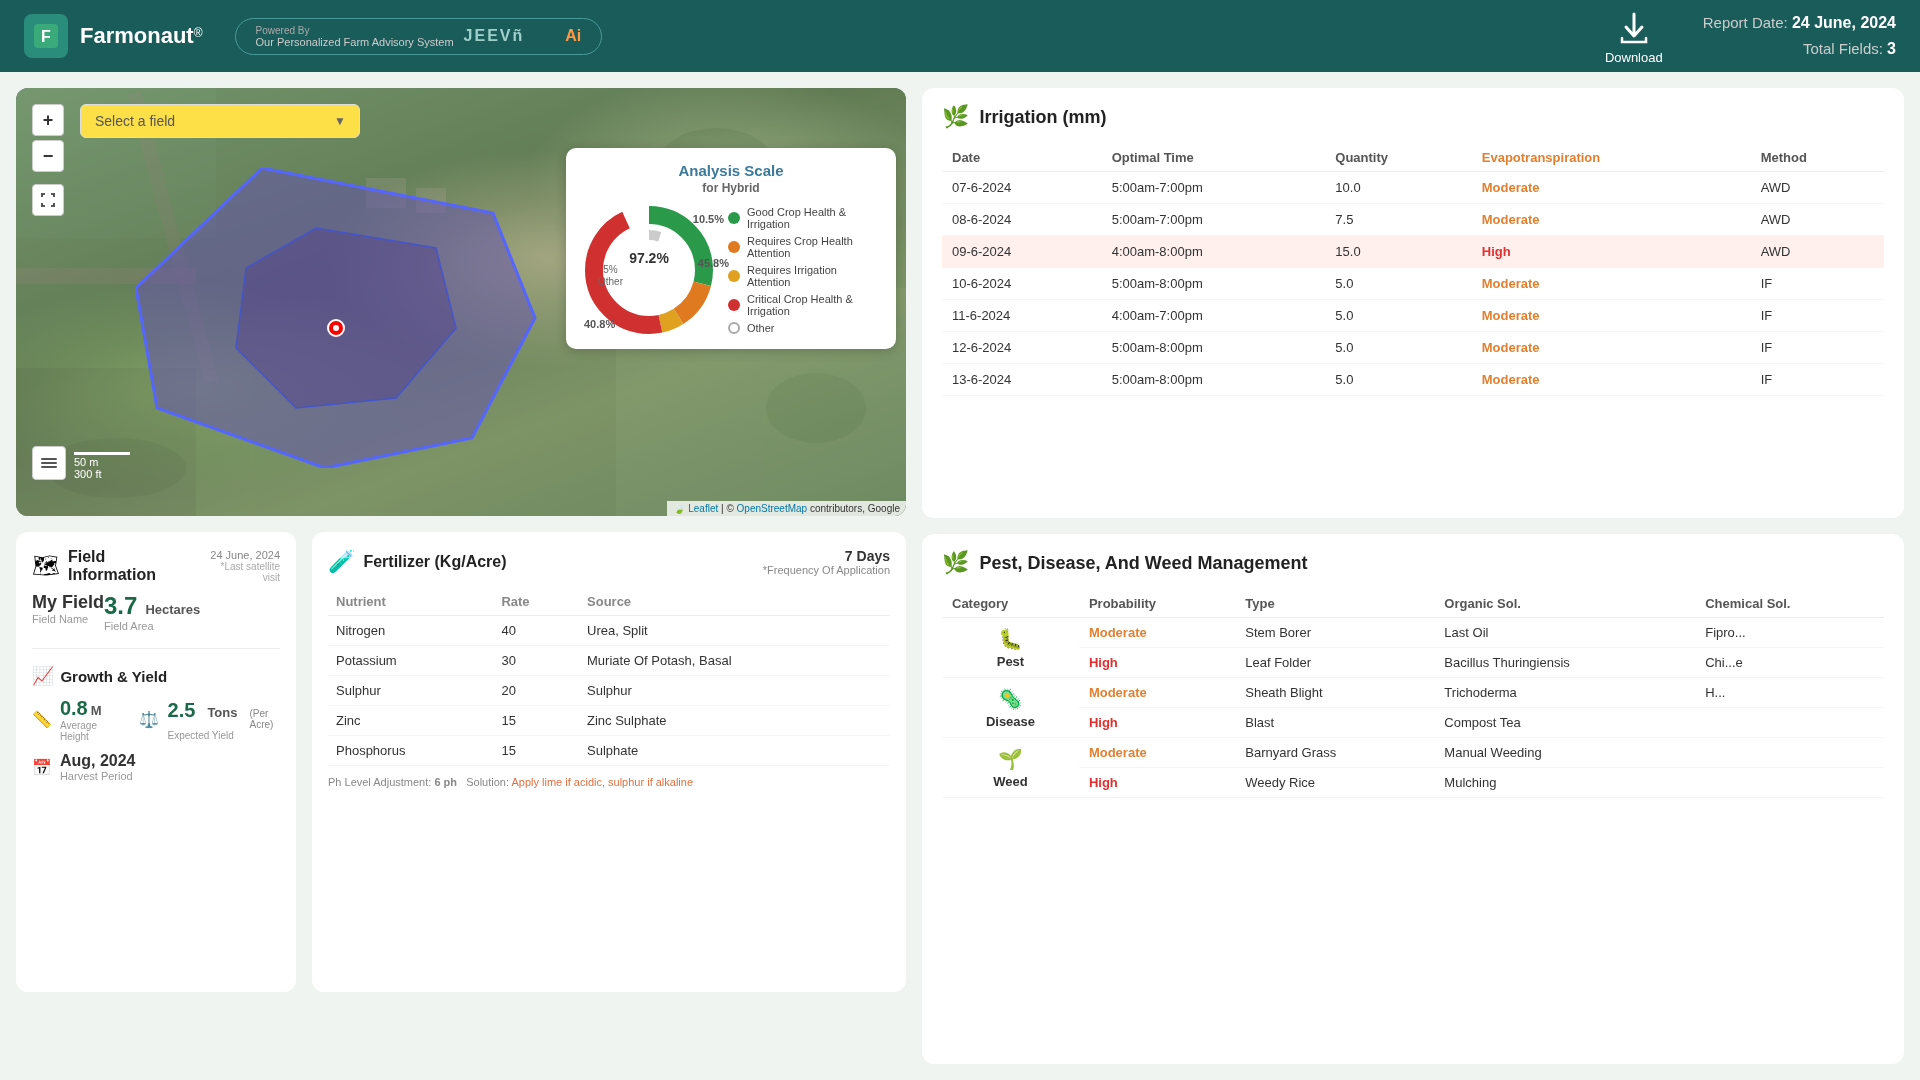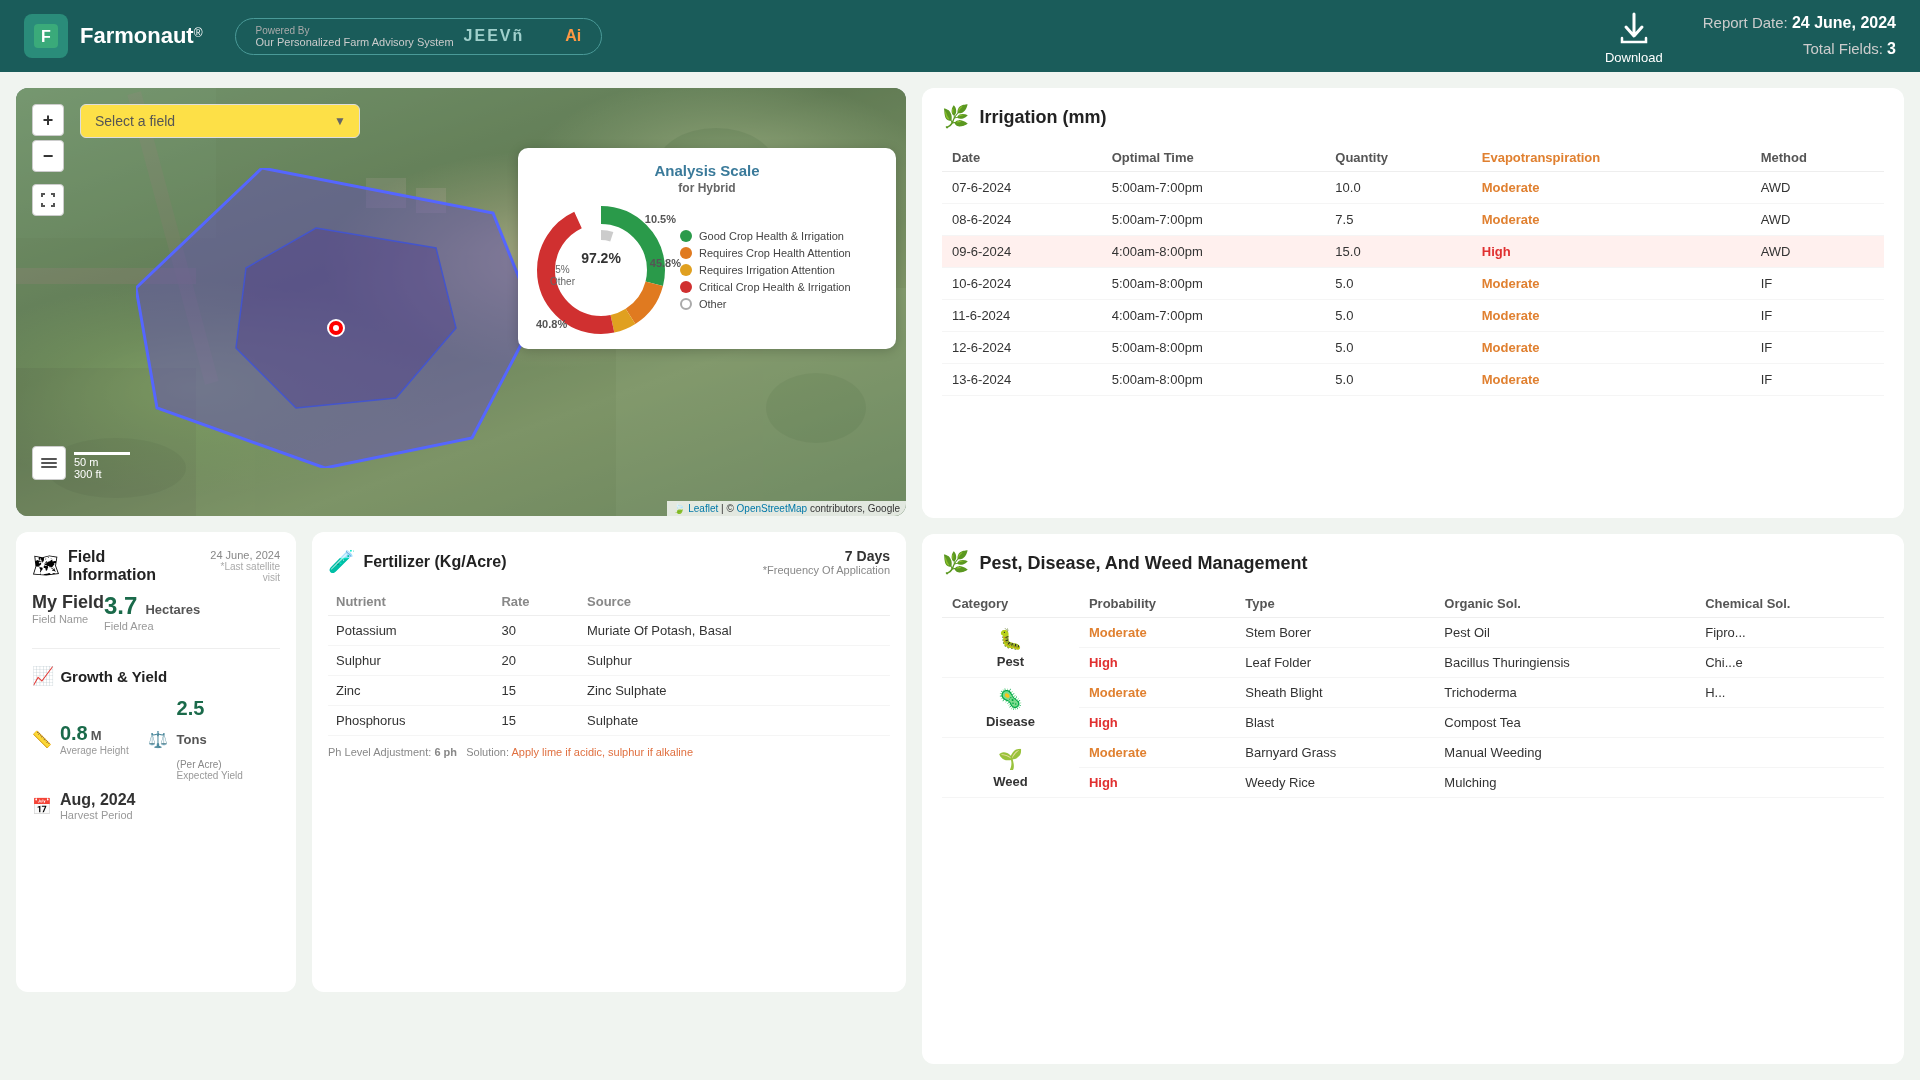--- a/index.html
+++ b/index.html
@@ -172,21 +172,21 @@
     .map-attribution a { color: #0078a8; text-decoration: none; }
 
     
     .analysis-scale {
       position: absolute;
       top: 60px;
       right: 10px;
       background: white;
       border-radius: 10px;
       padding: 14px 18px;
-      width: 378px;
+      width: 330px;
       box-shadow: 0 2px 12px rgba(0,0,0,0.2);
     }
     .analysis-scale h3 {
       text-align: center;
       font-size: 15px;
       color: #3a7a9a;
       font-weight: bold;
       margin-bottom: 2px;
     }
     .analysis-scale h4 {
@@ -529,21 +529,21 @@
                 <div style="display:flex;align-items:baseline;gap:3px;">
                   <span class="growth-num">0.8</span>
                   <span class="growth-unit">M</span>
                 </div>
                 <div class="growth-sublabel">Average Height</div>
               </div>
             </div>
             <div class="growth-item">
               <span style="font-size:16px;color:#888;">⚖️</span>
               <div>
-                <div style="display:flex;align-items:baseline;gap:12px;flex-direction:column;">
+                <div style="display:flex;align-items:baseline;gap:12px;">
                   <span class="growth-num">2.5</span>
                   <span class="growth-unit">Tons</span>
                   <span style="font-size:10px;color:#888;">(Per Acre)</span>
                 </div>
                 <div class="growth-sublabel">Expected Yield</div>
               </div>
             </div>
           </div>
           <div class="harvest-row">
             <span class="harvest-icon">📅</span>
@@ -568,20 +568,25 @@
         </div>
         <table>
           <thead>
             <tr>
               <th>Nutrient</th>
               <th>Rate</th>
               <th>Source</th>
             </tr>
           </thead>
           <tbody id="fertilizer-tbody">
+          <tr>
+                <td>Nitrogen</td>
+                  <td>40</td>
+                  <td>Urea, Split</td>
+              </tr>
               <tr>
                 <td>Potassium</td>
                   <td>30</td>
                   <td>Muriate Of Potash, Basal</td>
               </tr>
               <tr>
                 <td>Sulphur</td>
                   <td>20</td>
                   <td>Sulphur</td>
               </tr>
@@ -695,21 +700,21 @@
         <tbody id="pest-tbody">
         <tr>
               <td rowspan="2" style="text-align:center;vertical-align:middle;font-weight:bold;">
           <div style="display:flex;flex-direction:column;align-items:center;gap:3px;">
             <span style="font-size:20px;">🐛</span>
             <span>Pest</span>
           </div>
         </td>
         <td class="prob-moderate">Moderate</td>
         <td>Stem Borer</td>
-        <td>Pest Oil</td>
+        <td>Last Oil</td>
         <td>Fipro...</td>
             </tr>
             <tr>
         <td class="prob-high">High</td>
         <td>Leaf Folder</td>
         <td>Bacillus Thuringiensis</td>
         <td>Chi...e</td>
             </tr>
             <tr>
               <td rowspan="2" style="text-align:center;vertical-align:middle;font-weight:bold;">

